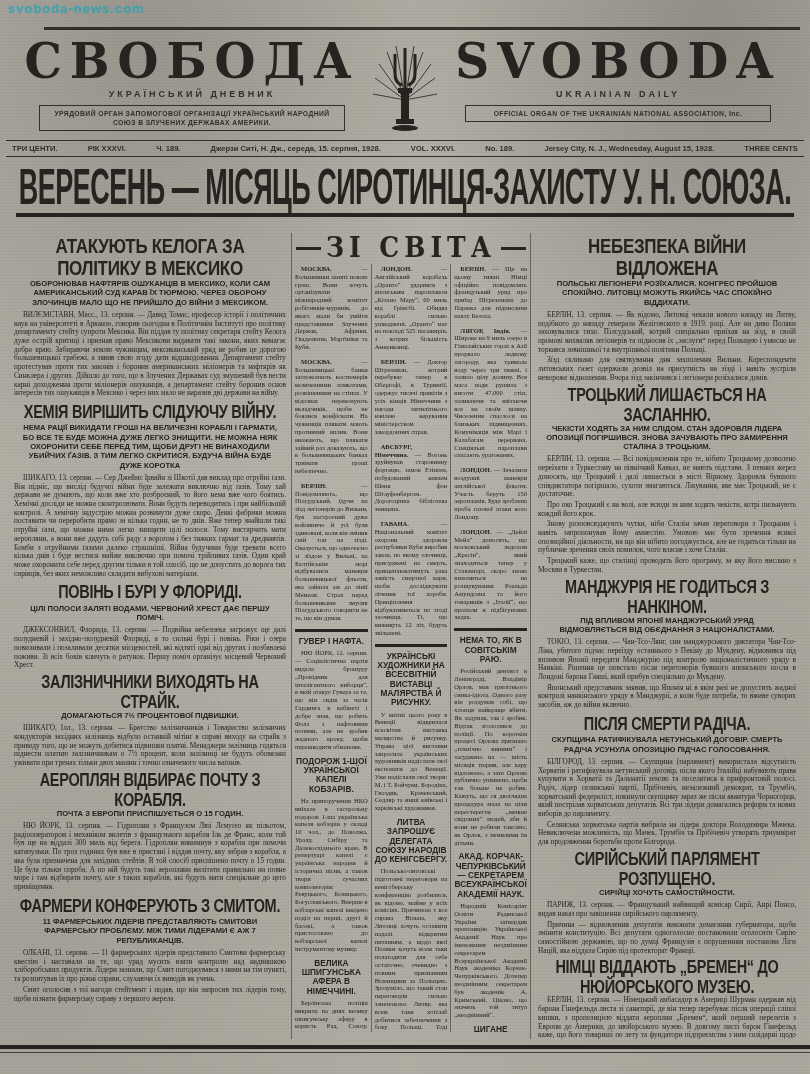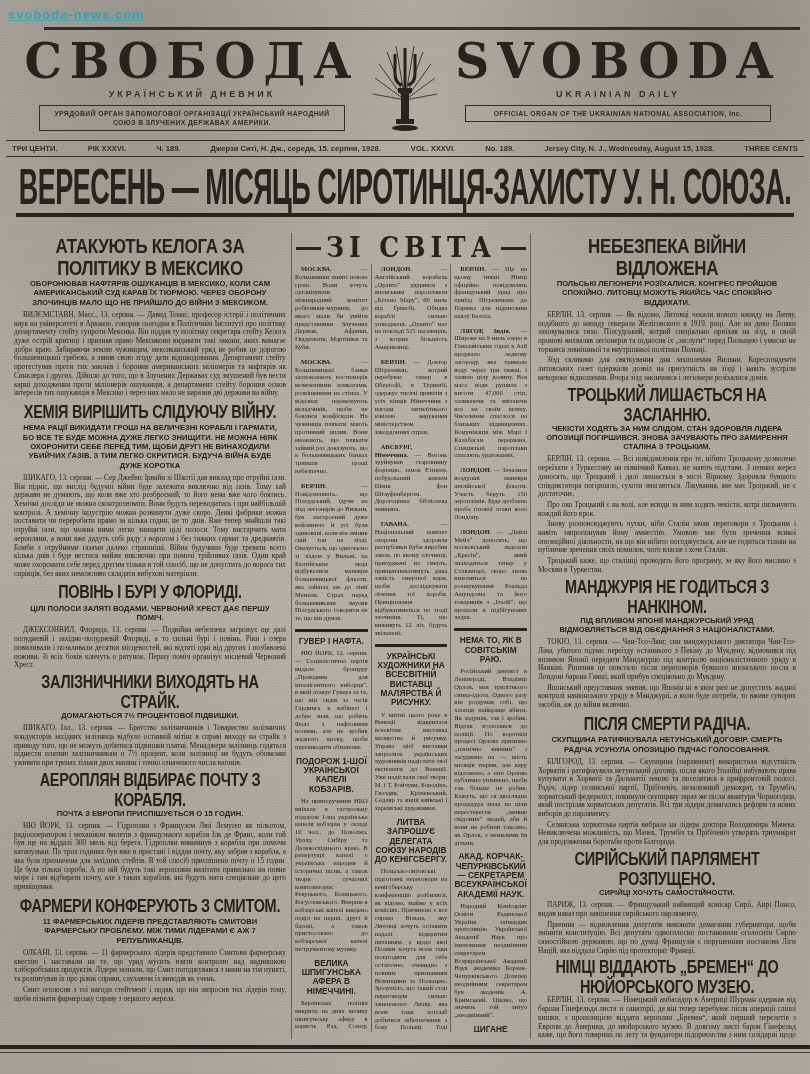--- a/index.html
+++ b/index.html
@@ -19,23 +19,23 @@
       radial-gradient(ellipse at 92% 75%, rgba(0,0,0,.08), transparent 40%),
       radial-gradient(ellipse at 5% 90%, rgba(0,0,0,.08), transparent 35%),
       var(--paper);
     font-family:"Liberation Serif", serif;
   }
   .grain{position:absolute;inset:0;pointer-events:none;z-index:5;
     background:
       repeating-linear-gradient(0deg, rgba(0,0,0,.025) 0 1px, transparent 1px 3px),
       repeating-linear-gradient(90deg, rgba(20,18,15,.02) 0 1px, transparent 1px 2px);
     mix-blend-mode:multiply;}
-  .watermark{position:absolute;top:7px;left:8px;z-index:6;
+  .watermark{position:absolute;top:1px;left:8px;z-index:6;
     font:bold 13px "Liberation Sans", sans-serif;color:#2ba4b4;opacity:.8;
-    letter-spacing:1px;text-shadow:0 0 1px rgba(43,164,180,.7);text-decoration:underline;}
+    letter-spacing:1px;text-shadow:0 0 1px rgba(43,164,180,.7);}
   .top-rule{height:3px;background:var(--ink);margin:27px 10px 0 44px;opacity:.9;}
 
   
   .masthead{display:flex;align-items:flex-start;padding:6px 18px 0;}
   .m-side{flex:1;text-align:center;}
   .m-title{font-family:"DejaVu Serif", serif;font-weight:bold;font-size:47px;line-height:50px;
     letter-spacing:8px;transform:scaleY(1.04);white-space:nowrap;}
   .m-sub{font:bold 9px "Liberation Sans", sans-serif;letter-spacing:3px;margin-top:3px;color:var(--ink-soft);}
   .m-box{border:1.6px solid var(--ink-soft);margin:6px auto 0;padding:3px 6px;width:84%;
     font:bold 6.8px/9px "Liberation Sans", sans-serif;letter-spacing:.4px;color:var(--ink-soft);}

